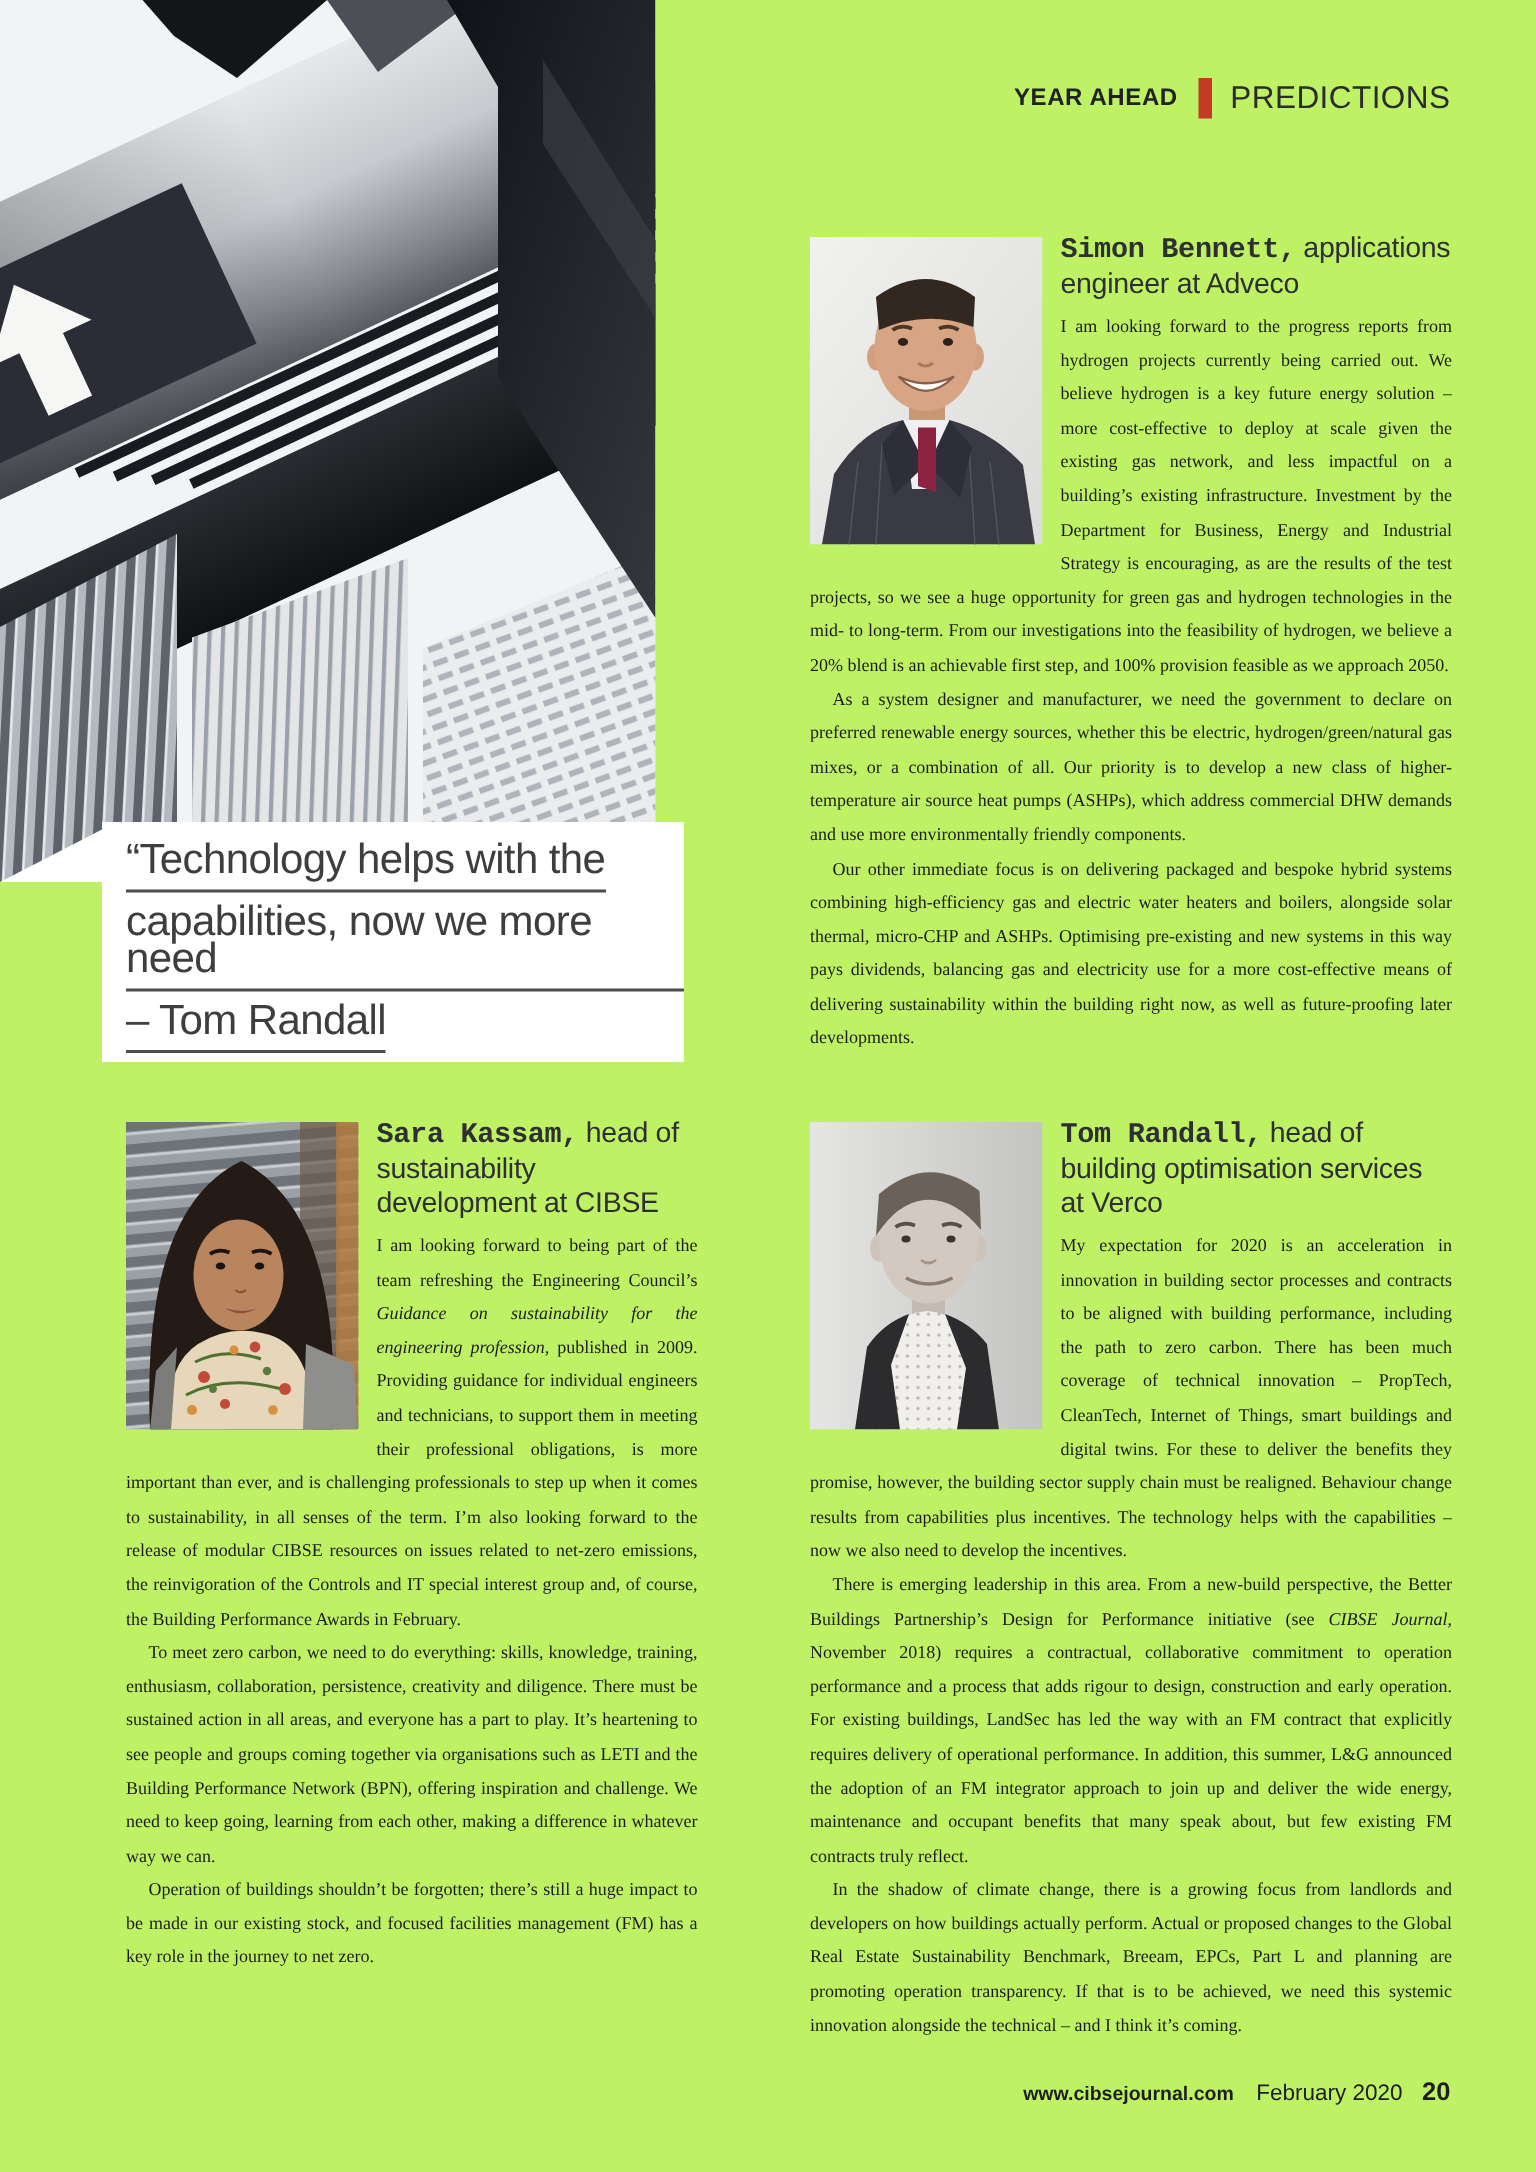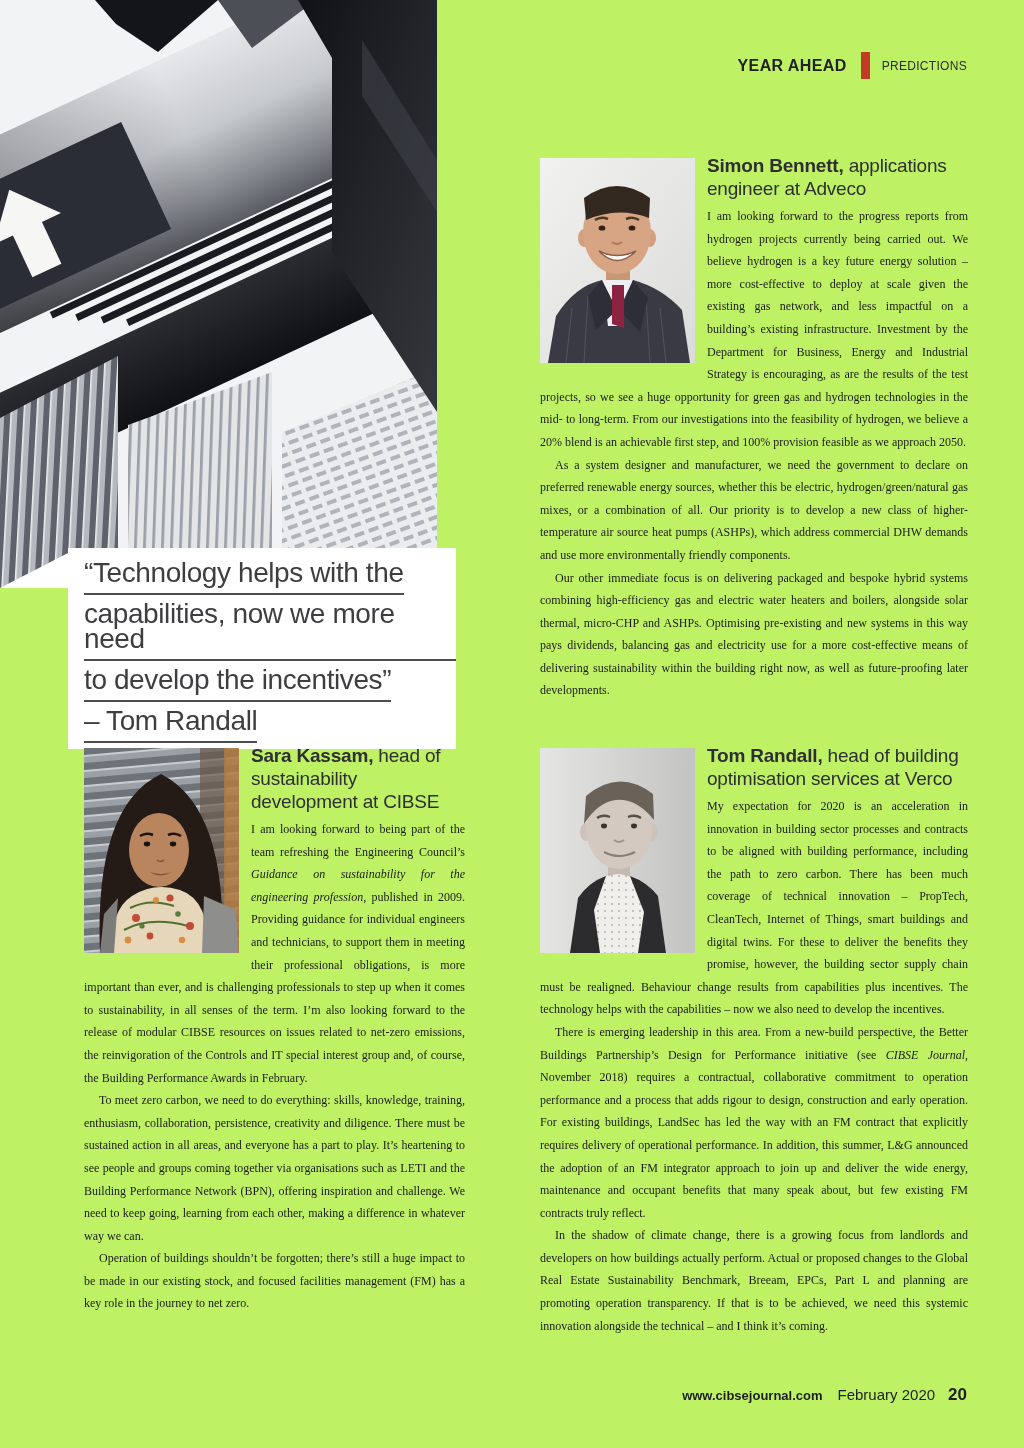--- a/index.html
+++ b/index.html
@@ -3,39 +3,39 @@
 <meta charset="utf-8">
 <style>
   html,body{margin:0;padding:0;background:#ffffff;}
   .page{position:relative;width:1024px;height:1448px;background:#bef264;overflow:hidden;
         font-family:"Liberation Sans",sans-serif;}
 
   
   .header{position:absolute;top:52px;right:57px;display:flex;align-items:center;}
   .header .section{font-weight:700;font-size:16px;letter-spacing:.4px;color:#222226;}
   .header .bar{width:9px;height:27px;background:#c13b27;margin:0 12px 0 14px;}
-  .header .category{font-weight:400;font-size:12px;letter-spacing:.3px;color:#2b2b2f;}
+  .header .category{font-weight:400;font-size:21px;letter-spacing:.3px;color:#2b2b2f;}
 
   
   .hero{position:absolute;left:0;top:0;width:437px;height:588px;display:block;}
 
   
   .quote{position:absolute;left:68px;top:548px;width:372px;background:#fff;
          padding:12px 0 0 16px;}
   .quote-line{display:block;}
   .quote-line span{display:inline-block;font-size:28px;line-height:25px;letter-spacing:-.4px;
                    color:#3e3e41;border-bottom:2px solid #4d4d4f;
                    padding-bottom:8px;margin-bottom:6px;}
 
   
   .profile{position:absolute;text-align:justify;}
   .profile .photo{float:left;width:155px;height:205px;margin:4px 12px 6px 0;display:block;}
   .profile h3{margin:0 0 5px 0;text-align:left;font-size:19px;line-height:23px;
               letter-spacing:-.2px;color:#2e2e33;font-weight:400;}
-  .profile h3 .name{font-weight:700;}
+  .profile h3 .name{font-weight:700;font-family:Liberation Mono, monospace;}
   .profile p{margin:0;font-family:"Liberation Serif",serif;font-size:12px;
              line-height:22.6px;color:#1b1b1d;}
   .profile p.indent{text-indent:15px;}
   .profile em{}
   .col-left{left:84px;top:744px;width:381px;}
   .col-right-top{left:540px;top:154px;width:428px;}
   .col-right-bottom{left:540px;top:744px;width:428px;}
 
   
   .footer{position:absolute;top:1385px;right:57px;display:flex;align-items:baseline;
@@ -118,21 +118,20 @@
 
   <div class="header">
     <span class="section">YEAR AHEAD</span>
     <span class="bar"></span>
     <span class="category">PREDICTIONS</span>
   </div>
 
   <div class="quote">
     <div class="quote-line"><span>“Technology helps with the</span></div>
     <div class="quote-line"><span>capabilities, now we more need</span></div>
-    <div class="quote-line"><span>to develop the incentives”</span></div>
     <div class="quote-line"><span>– Tom Randall</span></div>
   </div>
 
   <section class="profile col-right-top">
     <svg class="photo" viewBox="0 0 155 205" xmlns="http://www.w3.org/2000/svg">
       <defs>
           <linearGradient id="sbBg" x1="0" y1="0" x2="1" y2="1">
         <stop offset="0" stop-color="#f1f1ef"></stop>
             <stop offset="1" stop-color="#dbdbd9"></stop>
           </linearGradient>

